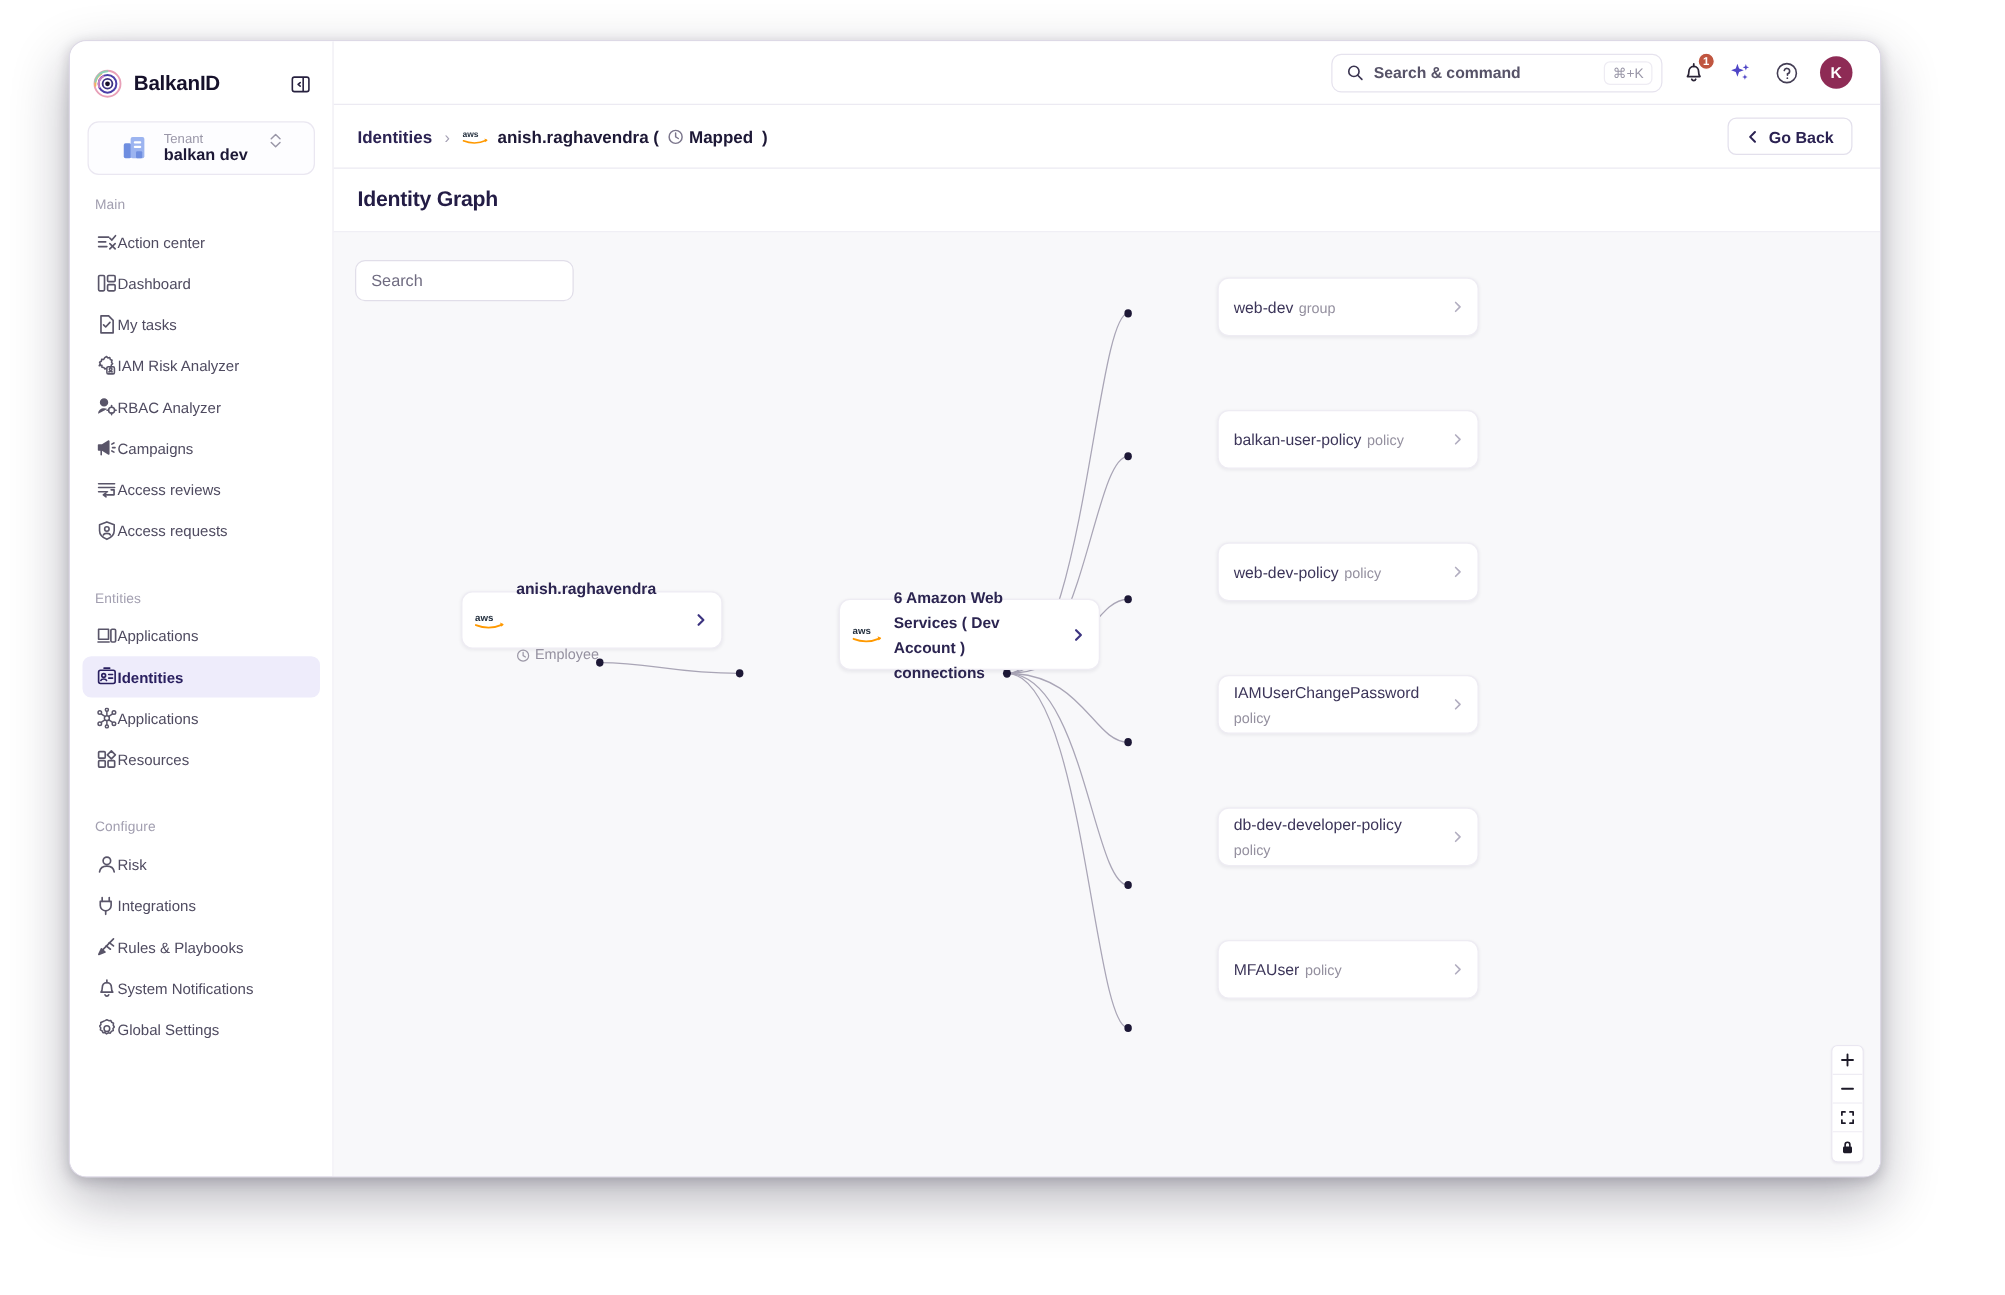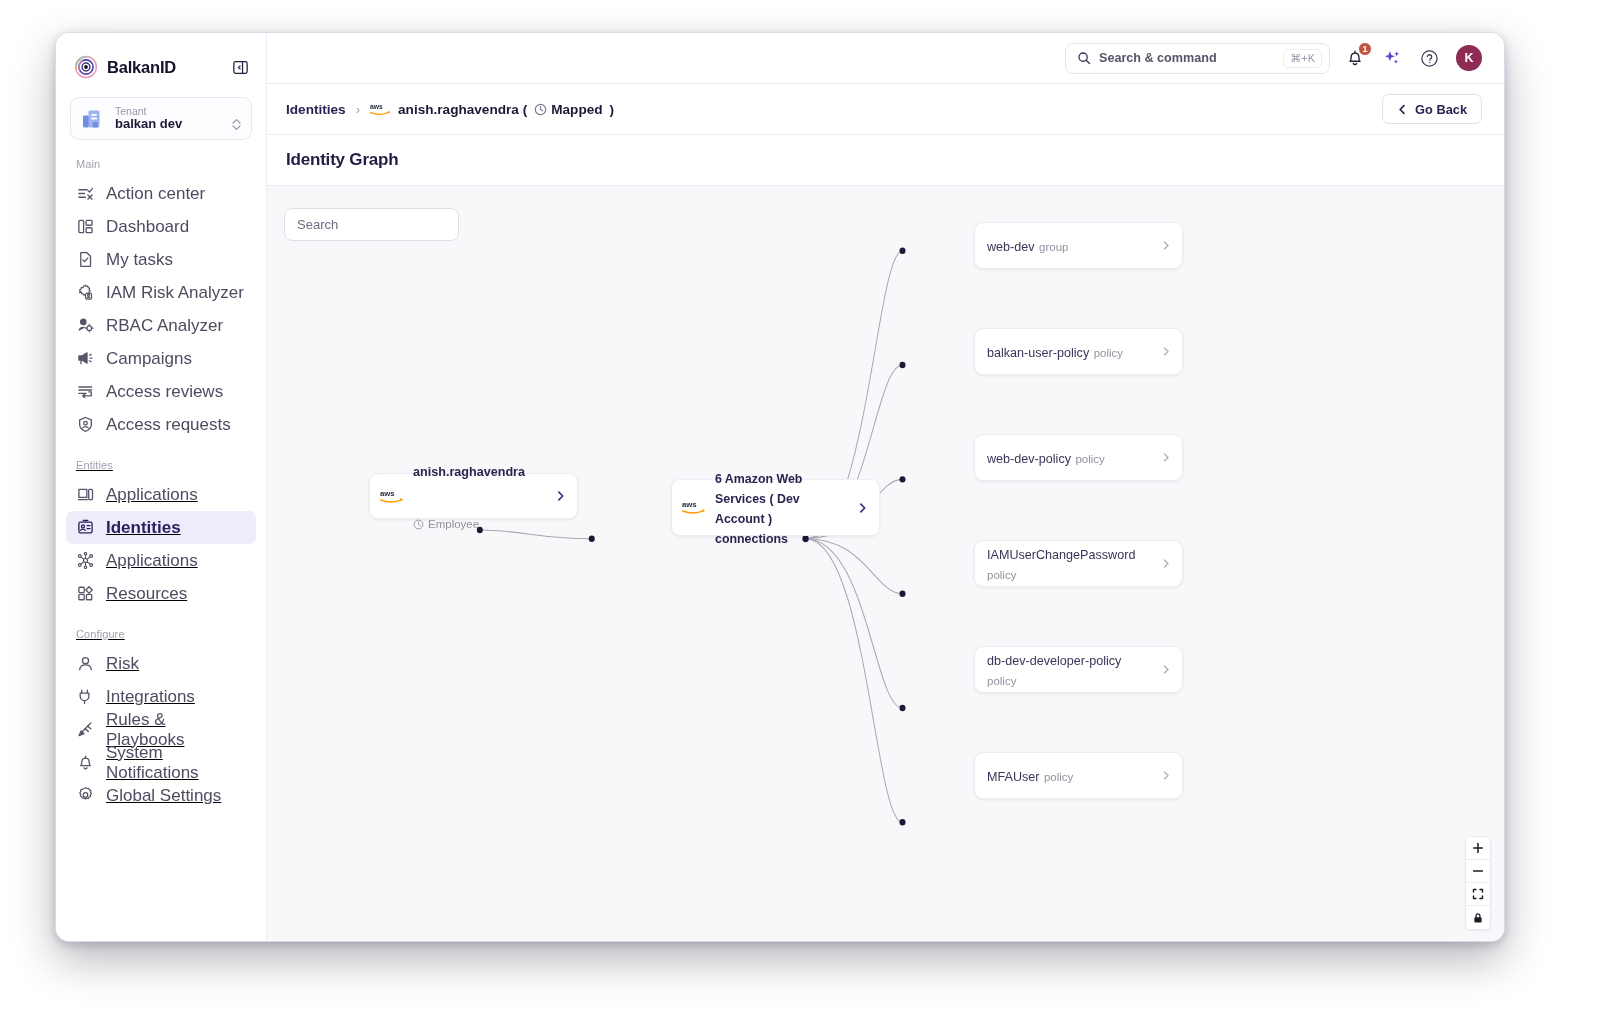--- a/index.html
+++ b/index.html
@@ -50,46 +50,46 @@
     width: 20px; height: 20px; flex: none;
     display: flex; align-items: center; justify-content: center;
     cursor: pointer;
   }
 
   .tenant-switcher {
     margin: 6px 14px 0 14px;
     border: 1px solid #eae7f1;
     border-radius: 9px;
     background: #fdfdff;
-    display: flex; align-items: flex-end;
-    padding: 7px 9px;
+    display: flex; align-items: flex-start;
+    padding: 7px 25px;
     gap: 9px;
     cursor: pointer;
   }
   .tenant-icon { width: 26px; height: 26px; flex: none; }
   .tenant-text { flex: 1; line-height: 1.15; }
   .tenant-label { font-size: 10.5px; color: #9a97a8; display: block; }
   .tenant-value { font-size: 13px; color: #1d1836; font-weight: 700; display: block; }
   .tenant-caret { width: 12px; flex: none; display: flex; flex-direction: column; align-items: center; gap: 2px; }
 
   .nav-scroll { flex: 1; overflow: hidden; padding-top: 18px; }
   .nav-section-label {
     font-size: 11px; color: #a29fb0;
     padding: 0 0 7px 20px; letter-spacing: 0.1px;
   }
-  .nav-section + .nav-section { margin-top: 18px; text-decoration: underline; }
+  .nav-section + .nav-section { margin-top: 32px; }
   .nav-item {
-    display: flex; align-items: center; gap: 12px;
+    display: flex; align-items: center; 
     height: 33px;
     margin: 0 10px;
     padding: 0 10px;
     border-radius: 7px;
     cursor: pointer;
     color: #4f4b60;
-    font-size: 17px;
+    font-size: 12px;
   }
   .nav-item .nav-icon { width: 18px; height: 18px; flex: none; display: flex; align-items: center; justify-content: center; }
   .nav-item.active {
     background: #eeecfb;
     color: #2a2060;
     font-weight: 700;
   }
   .nav-item.active .nav-icon svg { stroke: #2a2060; }
 
   

